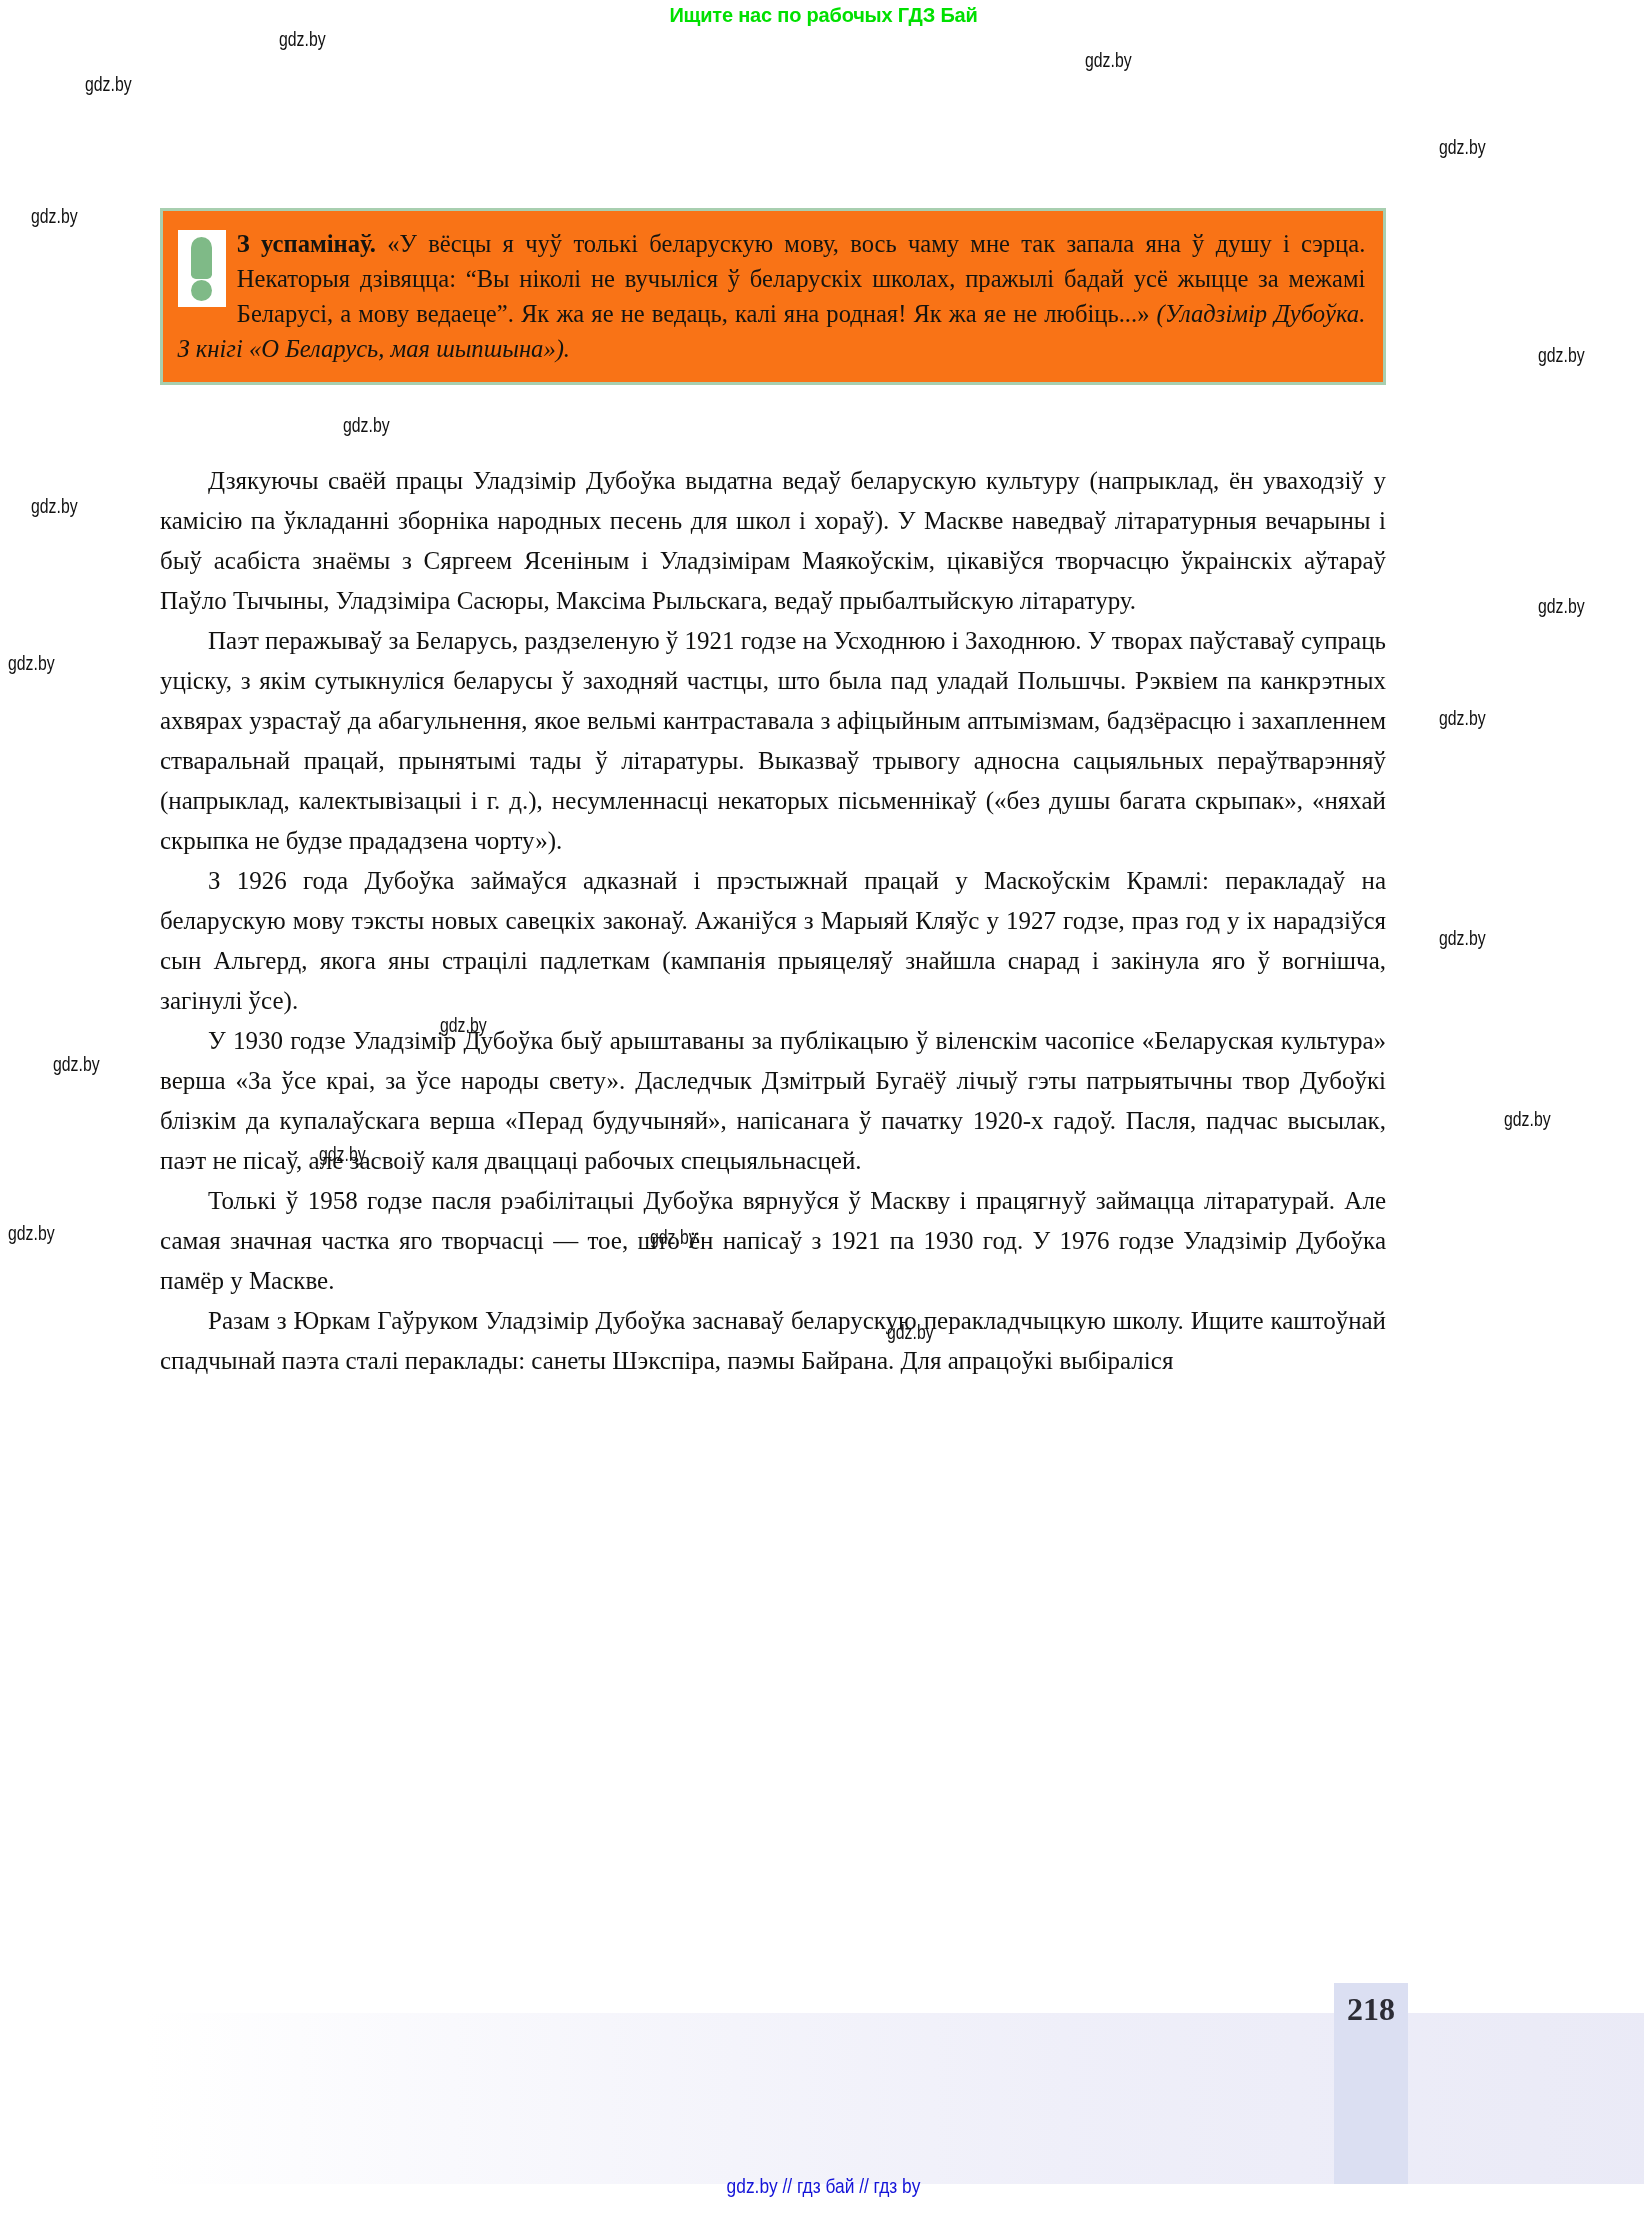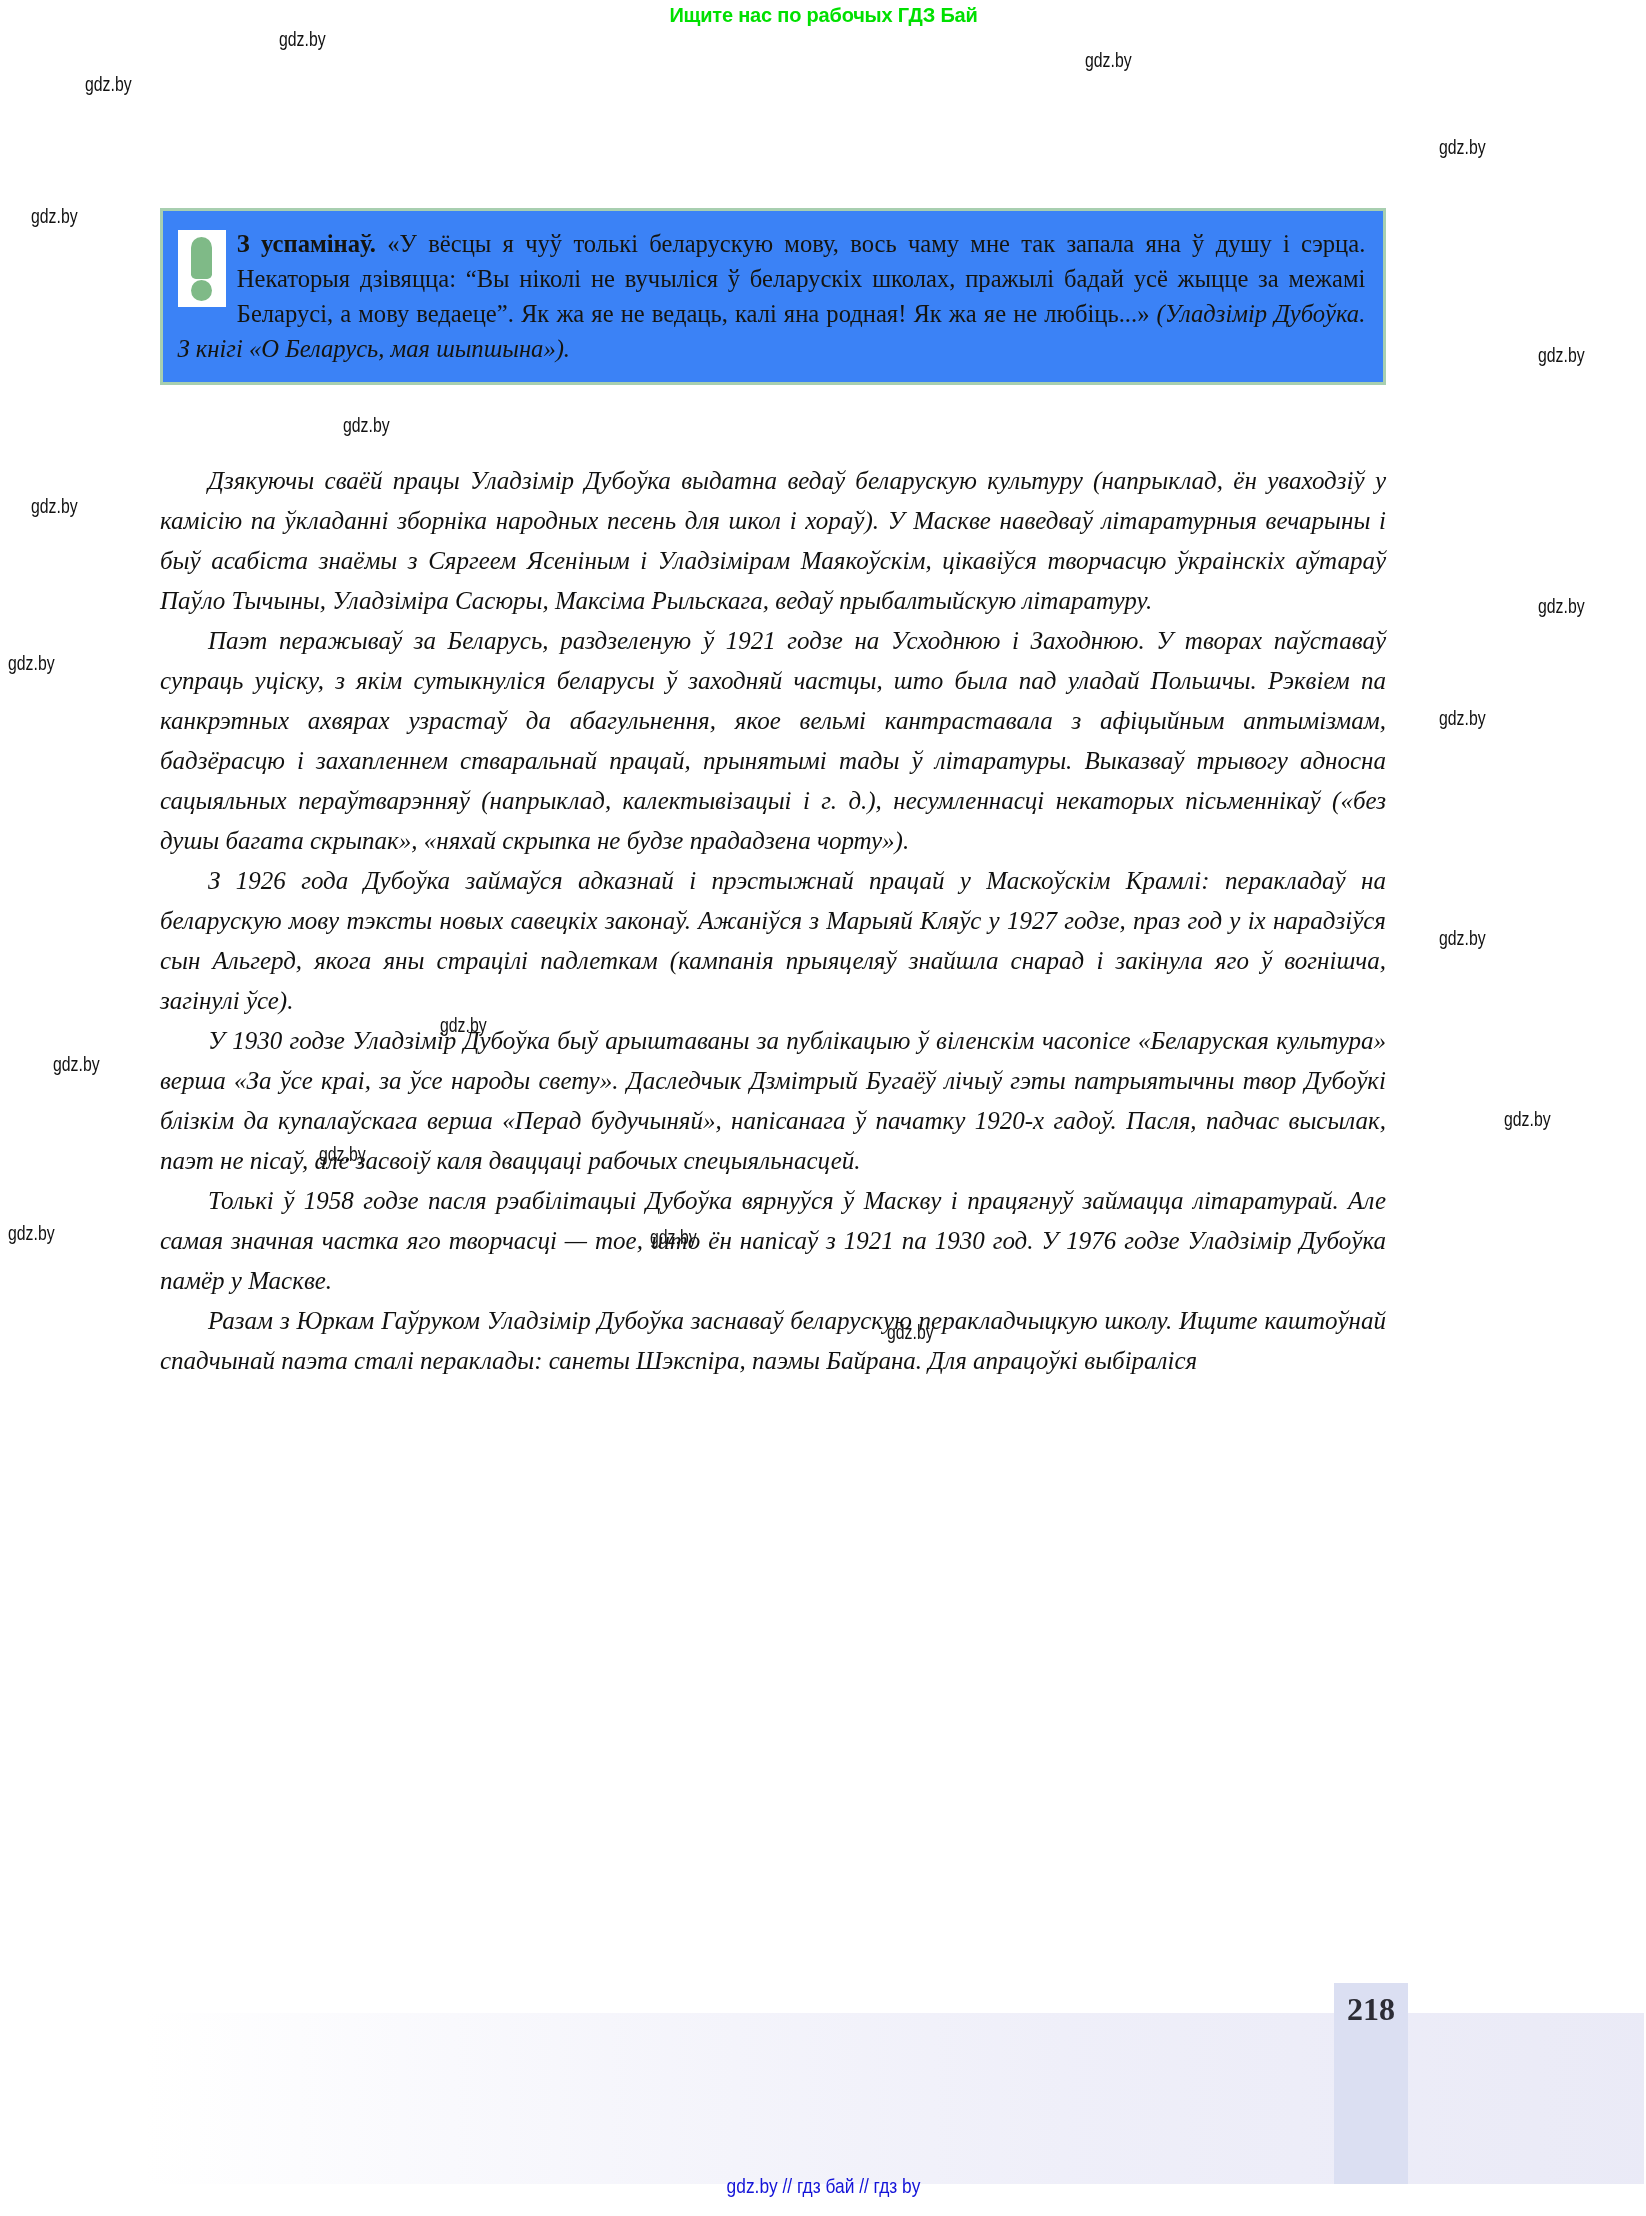--- a/index.html
+++ b/index.html
@@ -33,21 +33,21 @@
     transform:scaleX(0.82);
     transform-origin:left center;
   }
 
   
   .callout{
     position:absolute;
     left:160px;top:208px;
     width:1226px;
     box-sizing:border-box;
-    background:#3b82f6;
+    background:#f97316;
     border:3.2px solid #a8cfb0;
     padding:14.5px 17.7px 16px 14.5px;
   }
   .callout-inner{
     font-size:24.6px;
     line-height:35px;
     color:#14140f;
     text-align:justify;
     text-justify:inter-word;
     hyphens:manual;
@@ -77,21 +77,20 @@
   
   .body-text{
     position:absolute;
     left:160px;top:461px;
     width:1226px;
     font-size:25px;
     line-height:40px;
     color:#111110;
     text-align:justify;
     text-justify:inter-word;
-    font-style:italic;
   }
   .body-text p{margin:0;text-indent:48px;}
 
   
   .pagenum-box{
     position:absolute;
     left:1334px;top:1983px;
     width:74px;height:201px;
     background:#dbdff2;
   }

